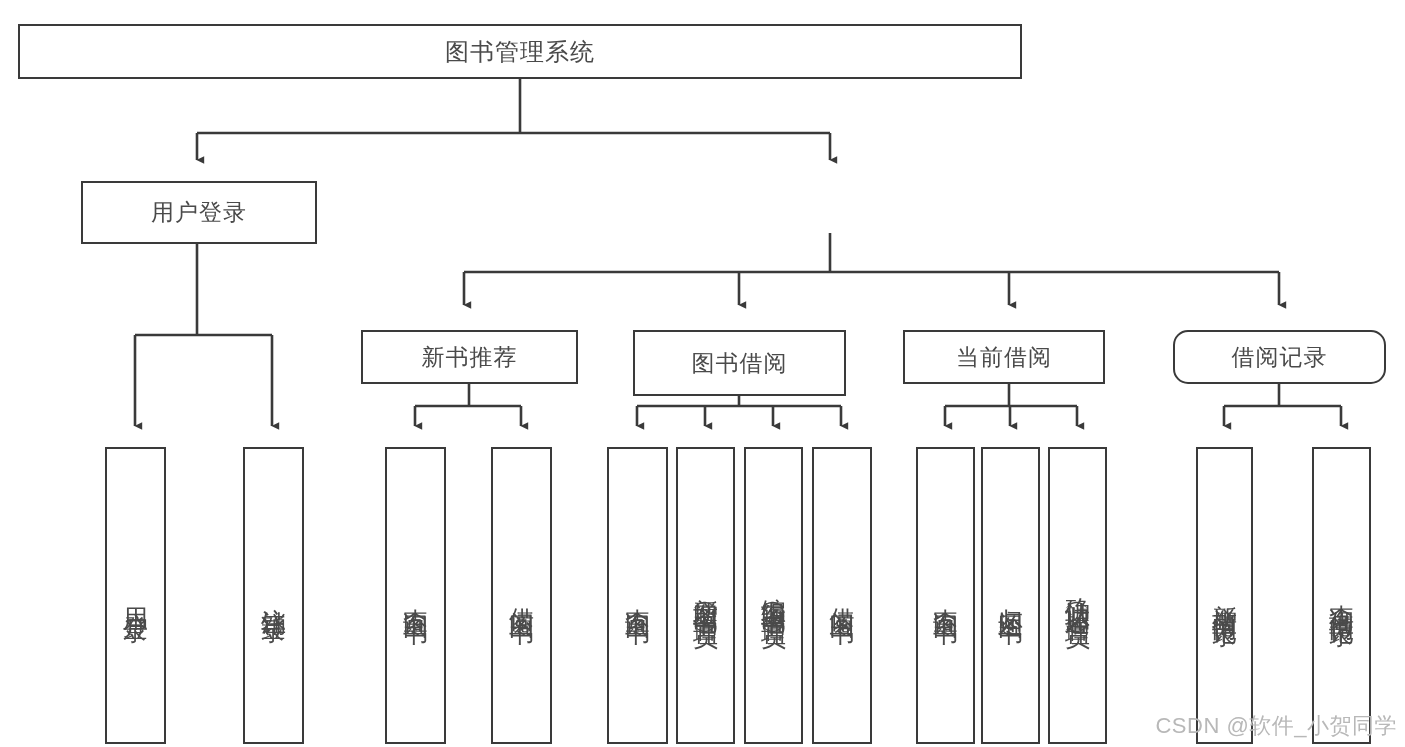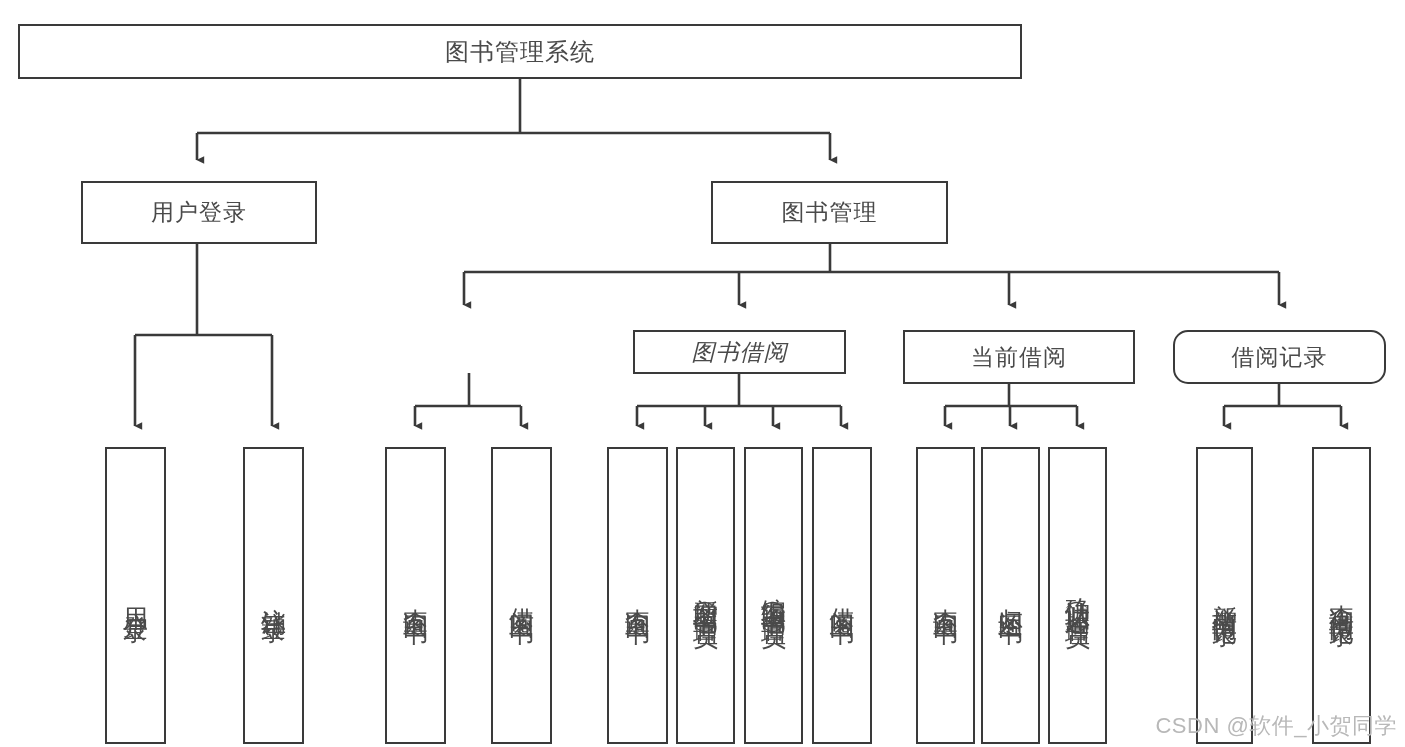--- a/index.html
+++ b/index.html
@@ -104,24 +104,24 @@
       <path d="M1279,373 L1279,406"></path>
       <path d="M1224,406 L1341,406"></path>
       <path d="M1224,406 L1224,426" marker-end="url(#arw)"></path>
       <path d="M1341,406 L1341,426" marker-end="url(#arw)"></path>
     </g>
   </svg>
 
   <div class="node root horiz" style="left:18px;top:13px;width:1004px;height:55px;">图书管理系统</div>
 
   <div class="node horiz" style="left:81px;top:170px;width:236px;height:63px;">用户登录</div>
-  <div class="node horiz" style="left:711px;top:170px;width:237px;height:63px;">图书管理</div>
 
-  <div class="node horiz" style="left:633px;top:319px;width:213px;height:44px;font-style:italic;">图书借阅</div>
-  <div class="node horiz" style="left:903px;top:319px;width:232px;height:54px;">当前借阅</div>
+  <div class="node horiz" style="left:361px;top:319px;width:217px;height:54px;">新书推荐</div>
+  <div class="node horiz" style="left:633px;top:319px;width:213px;height:66px;">图书借阅</div>
+  <div class="node horiz" style="left:903px;top:319px;width:202px;height:54px;">当前借阅</div>
   <div class="node horiz" style="left:1173px;top:319px;width:213px;height:54px;border-radius:15px;">借阅记录</div>
 
   <div class="node vert" style="left:105px;top:436px;width:61px;height:297px;">
     <span class="vtext">用户登录</span>
   </div>
   <div class="node vert" style="left:243px;top:436px;width:61px;height:297px;">
     <span class="vtext">注销登录</span>
   </div>
 
   <div class="node vert" style="left:385px;top:436px;width:61px;height:297px;">

